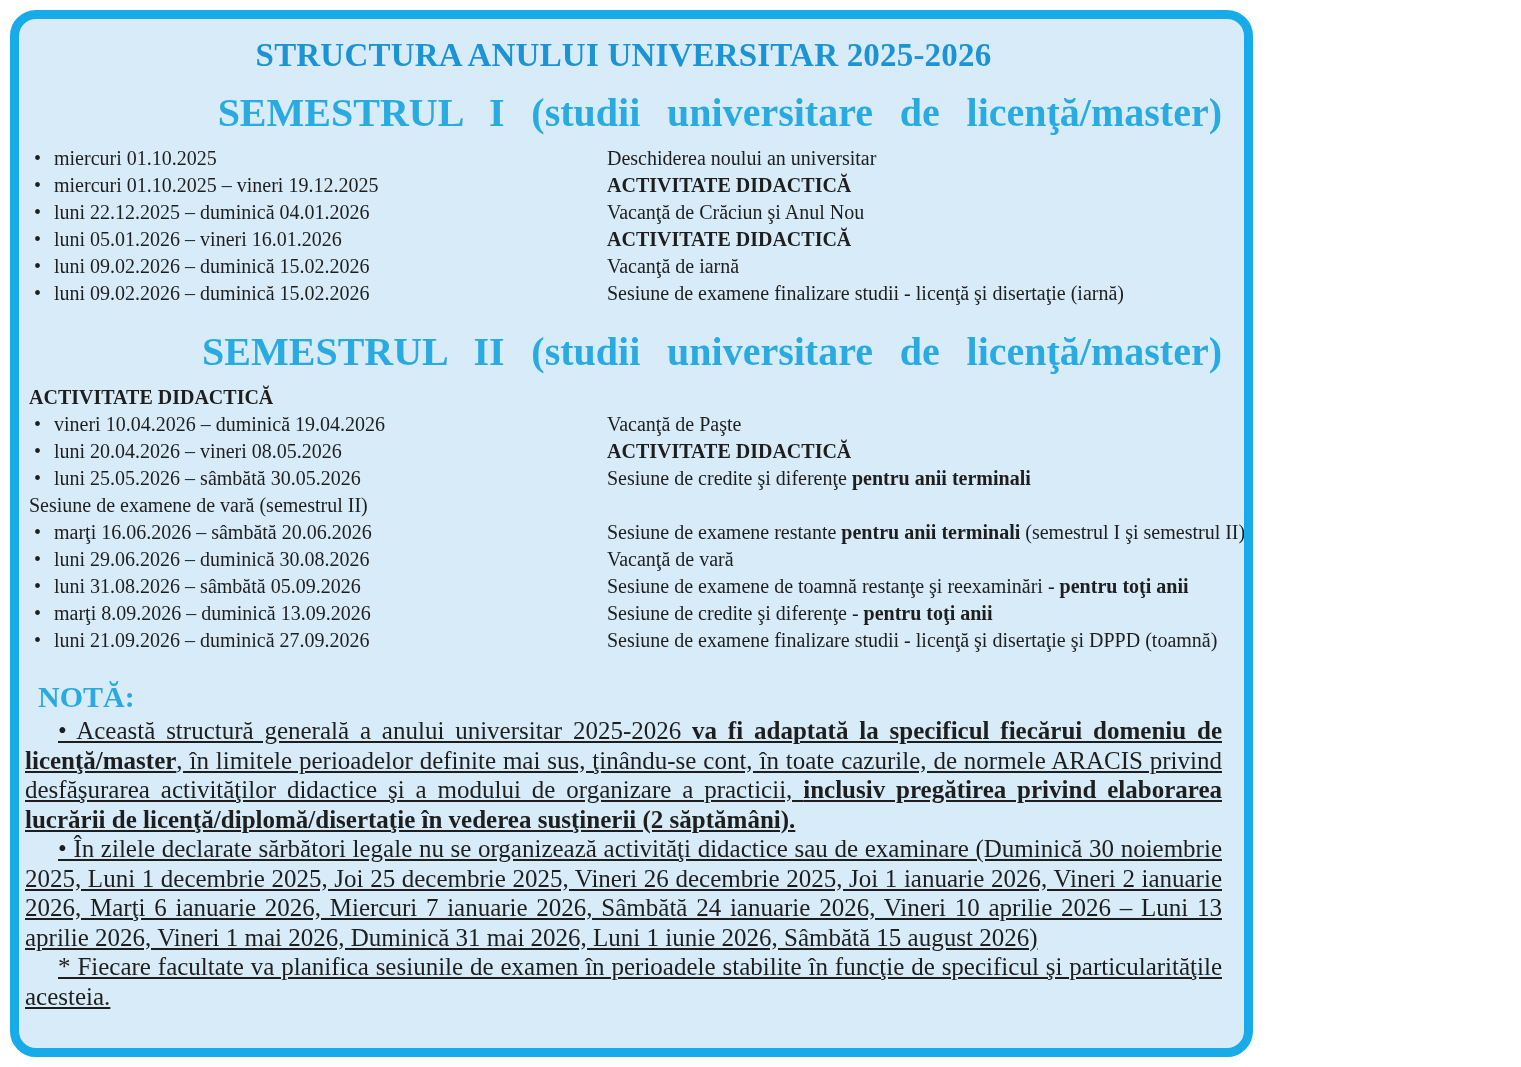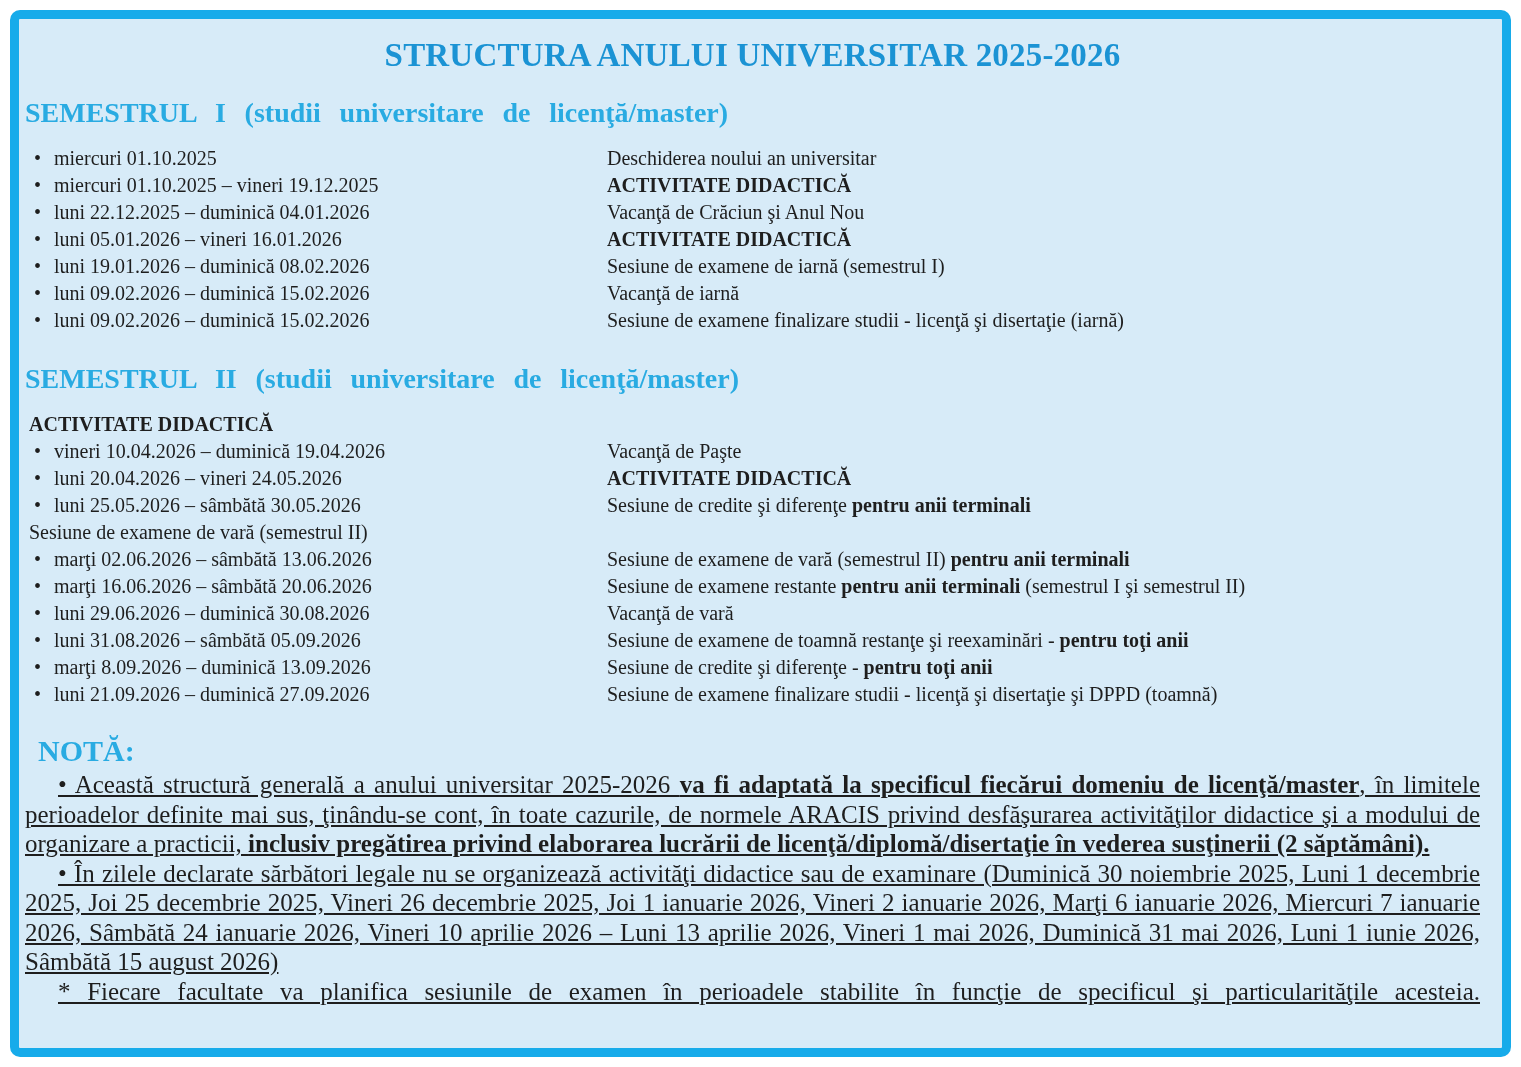--- a/index.html
+++ b/index.html
@@ -12,42 +12,42 @@
   * { box-sizing: border-box; }
   html, body {
     margin: 0; padding: 0;
     width: 1521px; height: 1067px;
     background: #ffffff;
     font-family: "Liberation Serif", "DejaVu Serif", serif;
   }
   .sheet {
     position: absolute;
     left: 10px; top: 10px;
-    width: 1501px; height: 1047px;
+    width: 1243px; height: 1047px;
     background: var(--bg);
     border: 9px solid var(--border);
-    border-radius: 10px;
+    border-radius: 26px;
     padding: 0 22px 16px 6px;
     overflow: hidden;
     color: var(--text);
   }
   .doc-title {
     margin: 17px 0 0 0;
     text-align: center;
     color: var(--title);
     font-size: 33px;
     line-height: 38px;
     font-weight: bold;
     letter-spacing: 0.2px;
   }
   .sem-heading {
     margin: 21px 0 0 0;
-    text-align: left;
+    text-align: right;
     color: var(--heading);
-    font-size: 28px;
+    font-size: 40px;
     line-height: 36px;
     font-weight: bold;
     word-spacing: 0.42em;
   }
   .sem-heading.second { margin-top: 27px; }
   .rows {
     margin-top: 14px;
     font-size: 20px;
     line-height: 27px;
   }
@@ -97,56 +97,48 @@
       </div>
       <div class="row">
         <div class="period"><span class="bullet">•</span><span>luni 22.12.2025 – duminică 04.01.2026</span></div>
         <div class="activity"><span>Vacanţă de Crăciun şi Anul Nou</span></div>
       </div>
       <div class="row">
         <div class="period"><span class="bullet">•</span><span>luni 05.01.2026 – vineri 16.01.2026</span></div>
         <div class="activity"><b>ACTIVITATE DIDACTICĂ</b></div>
       </div>
       <div class="row">
-        <div class="period"><span class="bullet">•</span><span>luni 19.01.2026 – duminică 08.02.2026</span></div>
-        <div class="activity"><span>Sesiune de examene de iarnă (semestrul I)</span></div>
-      </div>
-      <div class="row">
         <div class="period"><span class="bullet">•</span><span>luni 09.02.2026 – duminică 15.02.2026</span></div>
         <div class="activity"><span>Vacanţă de iarnă</span></div>
       </div>
       <div class="row">
         <div class="period"><span class="bullet">•</span><span>luni 09.02.2026 – duminică 15.02.2026</span></div>
         <div class="activity"><span>Sesiune de examene finalizare studii - licenţă şi disertaţie (iarnă)</span></div>
       </div>
     </div>
 
   <h2 class="sem-heading second">SEMESTRUL II (studii universitare de licenţă/master)</h2>
   <div class="rows" id="sem2-rows">
       <div class="row">
         <div class="activity"><b>ACTIVITATE DIDACTICĂ</b></div>
       </div>
       <div class="row">
         <div class="period"><span class="bullet">•</span><span>vineri 10.04.2026 – duminică 19.04.2026</span></div>
         <div class="activity"><span>Vacanţă de Paşte</span></div>
       </div>
       <div class="row">
-        <div class="period"><span class="bullet">•</span><span>luni 20.04.2026 – vineri 24.05.2026</span></div>
+        <div class="period"><span class="bullet">•</span><span>luni 20.04.2026 – vineri 08.05.2026</span></div>
         <div class="activity"><b>ACTIVITATE DIDACTICĂ</b></div>
       </div>
       <div class="row">
         <div class="period"><span class="bullet">•</span><span>luni 25.05.2026 – sâmbătă 30.05.2026</span></div>
         <div class="activity"><span>Sesiune de credite şi diferenţe </span><b>pentru anii terminali</b></div>
       </div>
       <div class="row">
         <div class="activity"><span>Sesiune de examene de vară (semestrul II)</span></div>
-      </div>
-      <div class="row">
-        <div class="period"><span class="bullet">•</span><span>marţi 02.06.2026 – sâmbătă 13.06.2026</span></div>
-        <div class="activity"><span>Sesiune de examene de vară (semestrul II) </span><b>pentru anii terminali</b></div>
       </div>
       <div class="row">
         <div class="period"><span class="bullet">•</span><span>marţi 16.06.2026 – sâmbătă 20.06.2026</span></div>
         <div class="activity"><span>Sesiune de examene restante </span><b>pentru anii terminali</b><span> (semestrul I şi semestrul II)</span></div>
       </div>
       <div class="row">
         <div class="period"><span class="bullet">•</span><span>luni 29.06.2026 – duminică 30.08.2026</span></div>
         <div class="activity"><span>Vacanţă de vară</span></div>
       </div>
       <div class="row">

